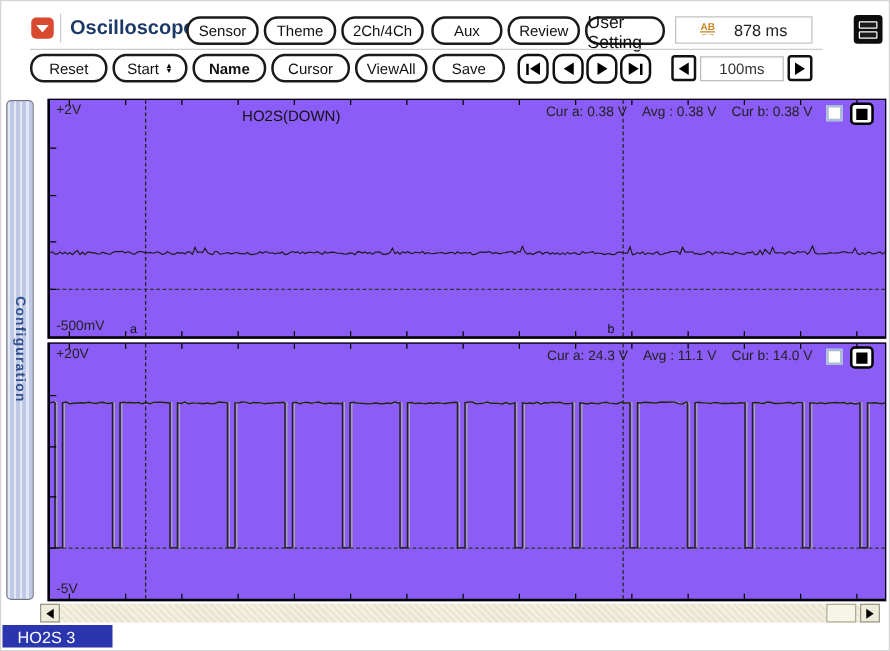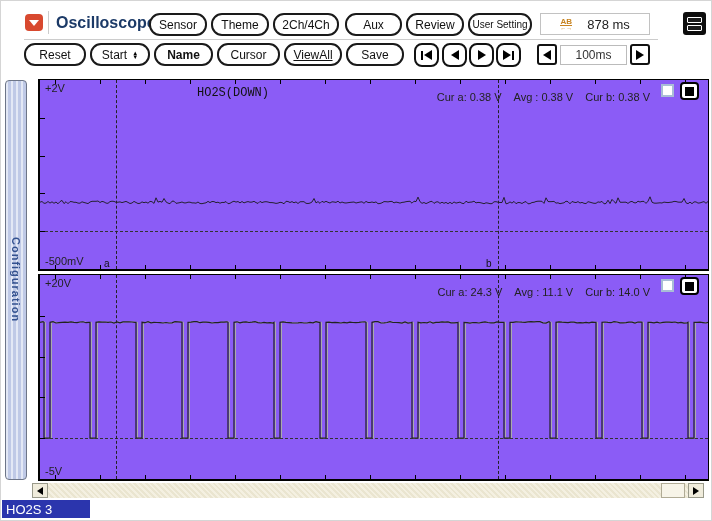--- a/index.html
+++ b/index.html
@@ -16,40 +16,40 @@
   .app-title{position:absolute;left:55px;top:13px;font-size:16px;font-weight:bold;color:#1c3a67;}
   .hbtn,.tbtn{position:absolute;height:23px;border:2px solid #1a1a1a;border-radius:11px;background:#fff;
         font-size:12px;color:#111;display:flex;align-items:center;justify-content:center;
         box-sizing:border-box;cursor:default;}
   .hbtn{top:12px;}
   .b-sensor{left:148px;width:58px;}
   .b-theme{left:210px;width:58px;}
   .b-2ch{left:272px;width:66px;}
   .b-aux{left:344px;width:57px;}
   .b-review{left:405px;width:58px;}
-  .b-user{left:467px;width:64px;font-size:10px;}
+  .b-user{left:467px;width:64px;font-size:14px;}
   .time-box{position:absolute;left:539px;top:12px;width:110px;height:22px;border:1px solid #c2c2c2;
         box-sizing:border-box;display:flex;align-items:center;justify-content:center;gap:6px;background:#fff;}
   .ab-icon{display:flex;flex-direction:column;align-items:center;line-height:7px;}
   .ab-icon .ab-top{font-size:8px;font-weight:bold;color:#c8831e;border-bottom:1px solid #c8831e;}
   .ab-icon .ab-bot{font-size:6px;color:#c8831e;line-height:4px;}
   .time-text{font-size:13px;color:#222;margin-left:9px;}
   .menu-btn{position:absolute;left:682px;top:11px;width:23px;height:23px;background:#0d0d0d;border-radius:3px;
         display:flex;flex-direction:column;justify-content:center;align-items:center;gap:2px;}
   .menu-btn .bar{width:15px;height:6px;border:1.5px solid #fff;background:#1b1b1b;border-radius:1px;box-sizing:border-box;}
   .hdr-divider{position:absolute;left:23px;top:38px;width:634px;height:1px;background:#ccc;}
 
   
   .tbtn{top:42px;}
   .b-reset{left:23px;width:62px;}
   .b-start{left:89px;width:60px;gap:5px;}
   .spinner{display:flex;flex-direction:column;line-height:4px;font-size:6px;color:#000;}
   .b-name{left:153px;width:59px;font-weight:bold;}
   .b-cursor{left:216px;width:63px;}
-  .b-viewall{left:283px;width:58px;text-decoration:underline;}
+  .b-viewall{left:283px;width:58px;}
   .b-save{left:345px;width:58px;}
   .pbtn{position:absolute;top:42px;width:25px;height:24px;border:2px solid #111;border-radius:8px;background:#fff;
         box-sizing:border-box;display:flex;align-items:center;justify-content:center;gap:1px;}
   .p1{left:413px;} .p2{left:441px;} .p3{left:468px;} .p4{left:495px;}
   .vbar{width:2px;height:9px;background:#000;}
   .tri-l{width:0;height:0;border-top:5px solid transparent;border-bottom:5px solid transparent;border-right:8px solid #000;}
   .tri-r{width:0;height:0;border-top:5px solid transparent;border-bottom:5px solid transparent;border-left:8px solid #000;}
   .tb-arrow{position:absolute;top:43px;width:20px;height:21px;border:2px solid #111;border-radius:3px;background:#fff;
         box-sizing:border-box;display:flex;align-items:center;justify-content:center;}
   .tb-left{left:536px;} .tb-right{left:629px;}
@@ -63,22 +63,22 @@
   .side-tab span{writing-mode:vertical-rl;font-size:11px;font-weight:bold;color:#33518f;letter-spacing:1px;}
 
   
   .ch{position:absolute;left:37px;width:671px;background:#8b5cf6;box-sizing:border-box;
       border-style:solid;border-color:#000;border-width:1px 1px 2px 2px;}
   .ch1{top:78px;height:192px;}
   .ch2{top:273px;height:207px;}
   .vlabel{position:absolute;left:5px;font-size:11px;color:#222;}
   .vtop{top:2px;} .vbot{bottom:2px;}
   .ch-title{position:absolute;top:6px;transform:translateX(-50%);font-size:12px;color:#111;white-space:nowrap;}
-  .ch1 .ch-title{left:193px;font-family:Liberation Mono, monospace;} .ch2 .ch-title{left:213px;}
-  .meas{position:absolute;top:4px;right:58px;display:flex;gap:12px;font-size:11px;color:#222;white-space:nowrap;margin-top:7px;}
+  .ch1 .ch-title{left:193px;} .ch2 .ch-title{left:213px;}
+  .meas{position:absolute;top:4px;right:58px;display:flex;gap:12px;font-size:11px;color:#222;white-space:nowrap;}
   .meas .pair{display:flex;gap:3px;}
   .chk{position:absolute;top:4px;right:34px;width:13px;height:13px;border:2px solid #a9bdd6;background:#fff;box-sizing:border-box;}
   .sqbtn{position:absolute;top:2px;right:9px;width:19px;height:18px;border:2px solid #000;border-radius:4px;
          background:#fff;box-sizing:border-box;display:flex;align-items:center;justify-content:center;}
   .sqbtn .sq{width:9px;height:9px;background:#000;}
   .cur-line{position:absolute;top:0;bottom:0;width:0;border-left:1px dashed #222;}
   .cur-a{left:76px;} .cur-b{left:458px;}
   .zero-line{position:absolute;left:0;right:0;height:0;border-top:1px dashed #333;}
   .ch1 .zero-line{top:151px;} .ch2 .zero-line{top:163px;}
   .cur-label{position:absolute;bottom:0px;font-size:10px;color:#111;}
@@ -92,21 +92,21 @@
   .hscroll{position:absolute;left:31px;top:482px;width:672px;height:15px;
         background:repeating-linear-gradient(45deg,#f4f0e1 0 2px,#eae5d0 2px 4px);}
   .sb-btn{position:absolute;top:0;width:16px;height:15px;background:#f0ecdc;border:1px solid #9a9a8a;
         box-sizing:border-box;display:flex;align-items:center;justify-content:center;}
   .sb-left{left:0;} .sb-right{right:0;}
   .sb-tri-l{width:0;height:0;border-top:4px solid transparent;border-bottom:4px solid transparent;border-right:6px solid #000;}
   .sb-tri-r{width:0;height:0;border-top:4px solid transparent;border-bottom:4px solid transparent;border-left:6px solid #000;}
   .sb-thumb{position:absolute;left:629px;top:0;width:24px;height:15px;background:#f7f4e8;border:1px solid #b5b0995;
         border:1px solid #b0ab95;box-sizing:border-box;}
   .foot-tab{position:absolute;left:1px;top:499px;width:88px;height:18px;background:#2b35ad;color:#fff;
-        font-size:13px;display:flex;align-items:center;padding-left:4px;box-sizing:border-box;}
+        font-size:13px;display:flex;align-items:center;padding-left:12px;box-sizing:border-box;}
 </style>
 </head>
 <body>
 
 <div class="app">
 
   <div class="win-icon">
     <div class="chev"></div>
   </div>
   <div class="icon-sep"></div>

